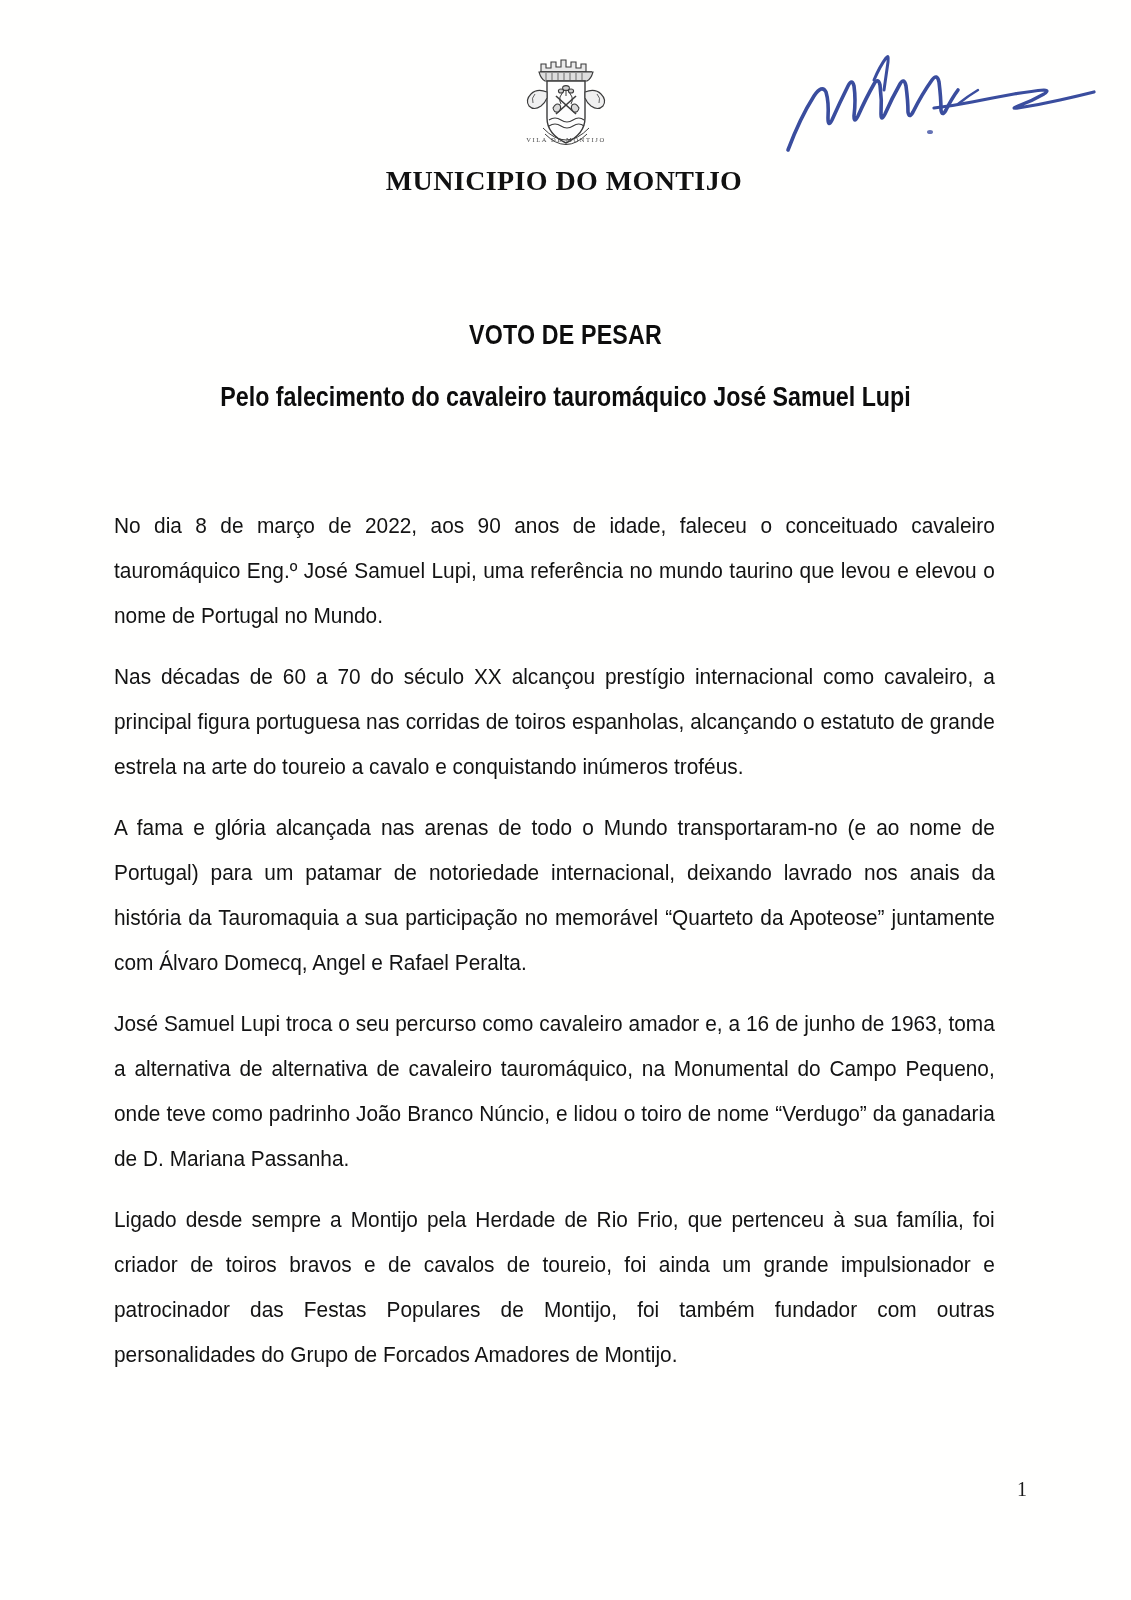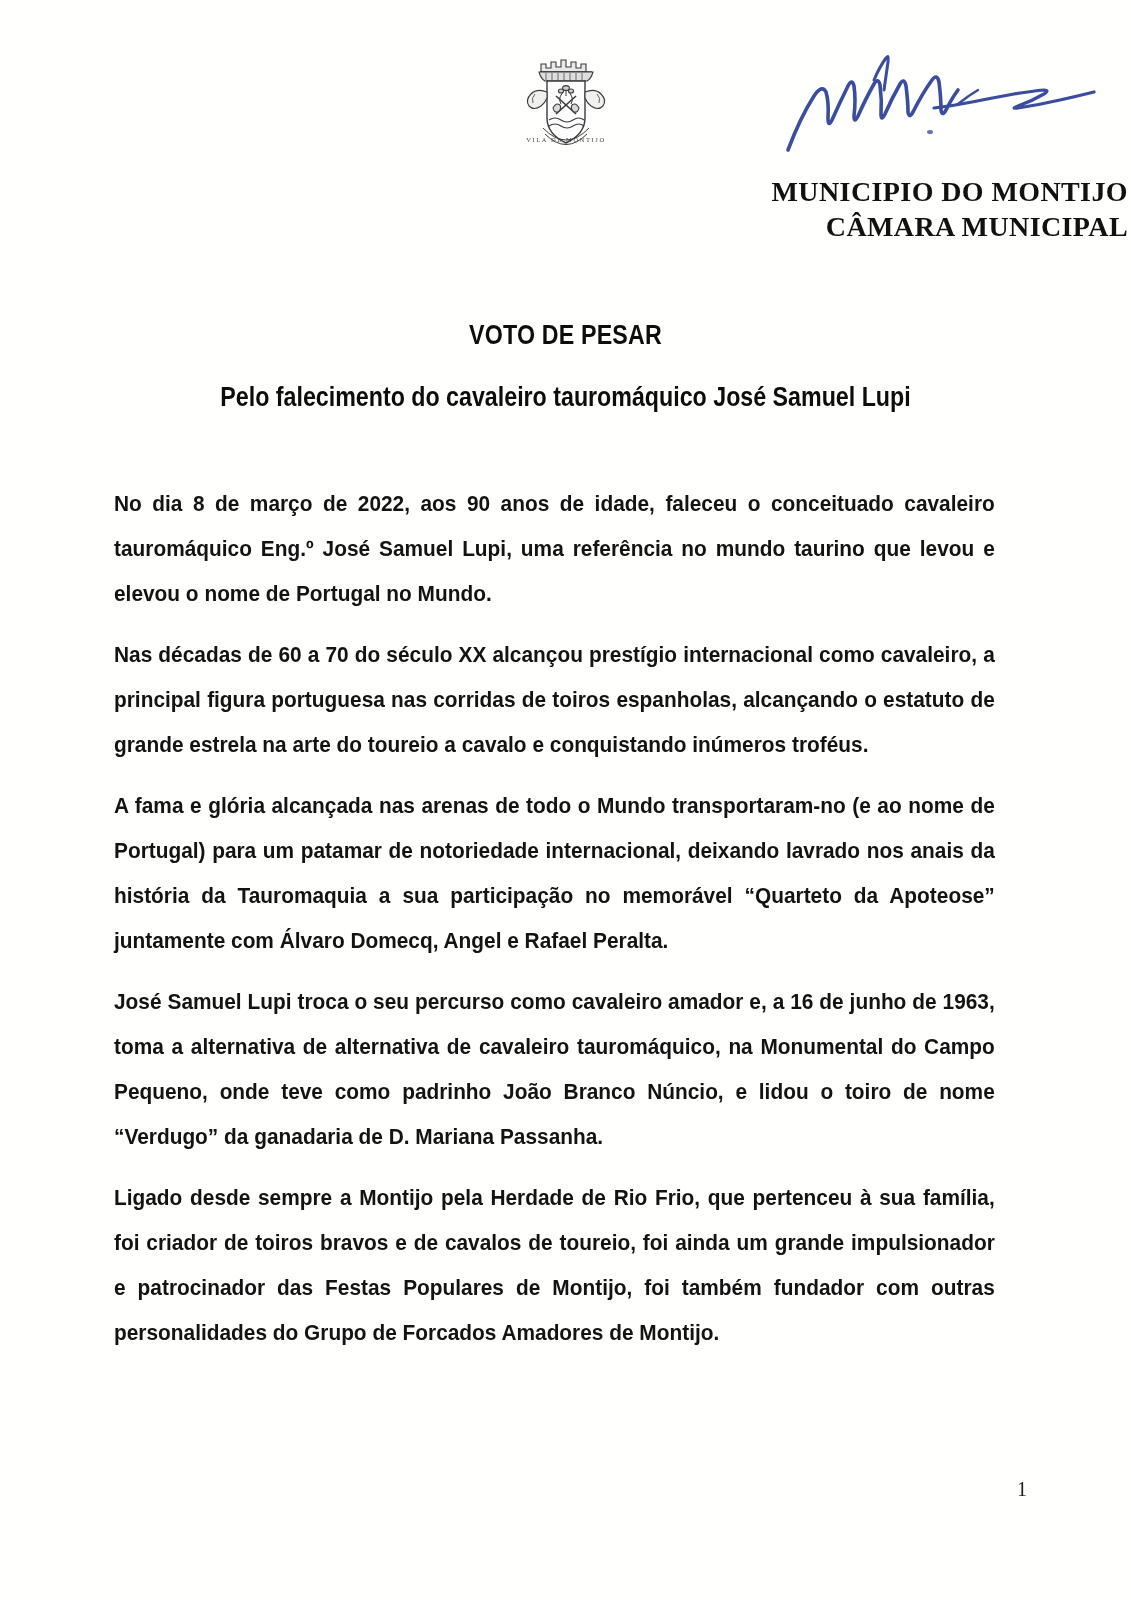--- a/index.html
+++ b/index.html
@@ -37,22 +37,21 @@
   .crest {
     width: 102px;
     height: 108px;
     display: block;
   }
   .org-lines {
     position: absolute;
     left: 0;
     top: 163px;
     width: 1128px;
-    text-align: right;
-    margin-top: 11px;
+    text-align: center;
   }
   .org-l1 {
     font-family: "Liberation Serif", "DejaVu Serif", serif;
     font-weight: bold;
     font-size: 28px;
     letter-spacing: 0.4px;
     color: #111111;
     line-height: 1.25;
   }
   .org-l2 {
@@ -106,23 +105,22 @@
     font-weight: bold;
     font-size: 27px;
     color: #0d0d0d;
     transform: scaleX(0.86);
   }
 
   
   .body-block {
     position: absolute;
     left: 114px;
-    top: 482px;
+    top: 504px;
     width: 908px;
-    font-weight: bold;
   }
   .para {
     text-align: justify;
     text-justify: inter-word;
     font-family: "Liberation Sans", sans-serif;
     font-size: 21.5px;
     line-height: 45px;
     color: #131313;
     margin: 0 0 16px 0;
     transform: scaleX(0.97);
@@ -181,21 +179,20 @@
 
           <path d="M28 80 Q51 104 74 80" stroke-width="1"></path>
           <path d="M30 86 Q51 107 72 86" stroke-width="1"></path>
         </g>
         <text x="51" y="94" font-family="Liberation Serif, serif" font-size="6.5" fill="#4a4a4a" text-anchor="middle" letter-spacing="1.6">VILA DE MONTIJO</text>
       </svg>
     </div>
 
     <div class="org-lines">
       <div class="org-l1">MUNICIPIO DO MONTIJO</div>
-      <div class="org-l2">CÂMARA MUNICIPAL</div>
     </div>
   </div>
 
   <div class="signature">
     <svg width="320" height="110" viewBox="0 0 320 110">
       <g fill="none" stroke="#3a4d9e" stroke-linecap="round" stroke-linejoin="round">
         <path d="M6 104 Q18 72 32 50 Q40 38 44 46 Q47 56 46 72 Q46 82 50 74 Q58 56 66 40 Q70 32 72 40 Q74 54 72 70 Q72 78 76 70 Q84 52 92 38 Q96 31 98 39 Q100 54 99 68 Q99 76 103 68 Q110 52 118 38 Q122 31 124 40 Q126 55 126 66 Q127 73 131 66 Q140 48 150 34 Q155 27 157 36 Q159 52 159 64 Q160 71 164 64 Q170 52 176 44" stroke-width="3.6"></path>
         <path d="M92 34 Q98 20 104 12 Q107 8 106 16 Q104 30 102 44" stroke-width="3"></path>
         <path d="M152 62 Q170 60 190 56 Q210 52 232 48 Q250 45 262 44 Q268 44 262 48 Q250 55 236 60 Q228 63 236 62 Q256 59 278 54 Q296 50 312 46" stroke-width="3.2"></path>
         <path d="M176 58 Q186 50 196 44" stroke-width="2.4"></path>

